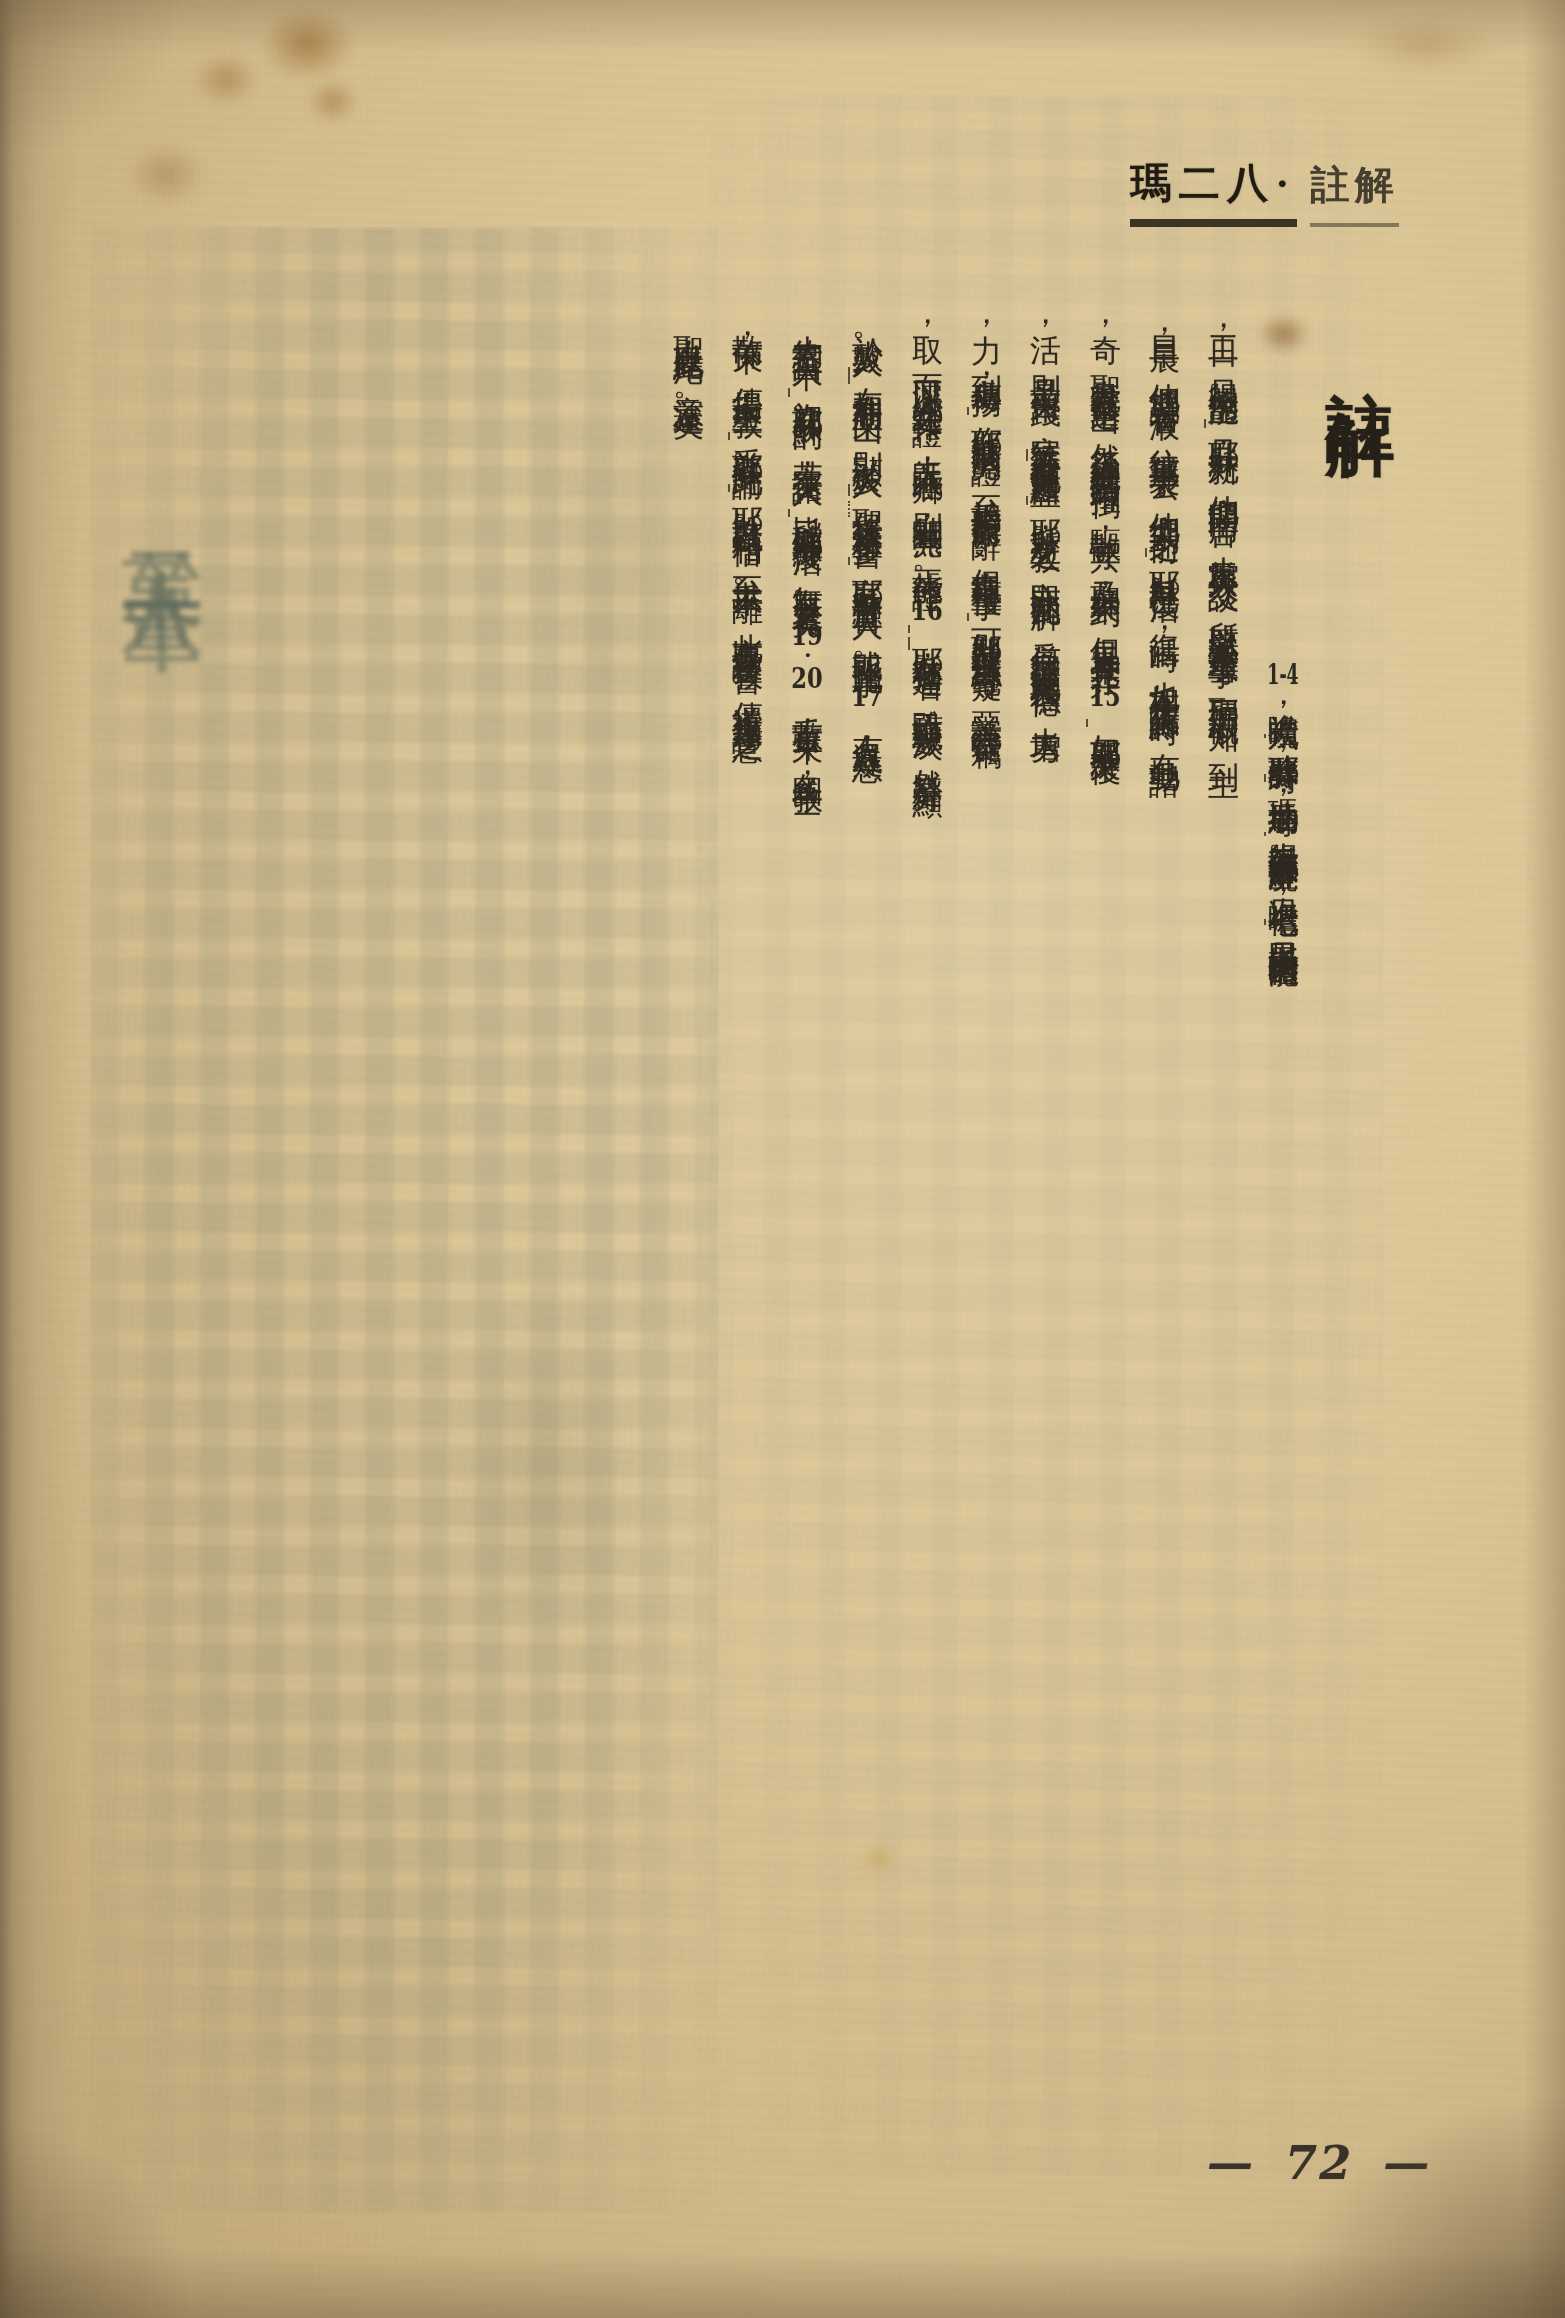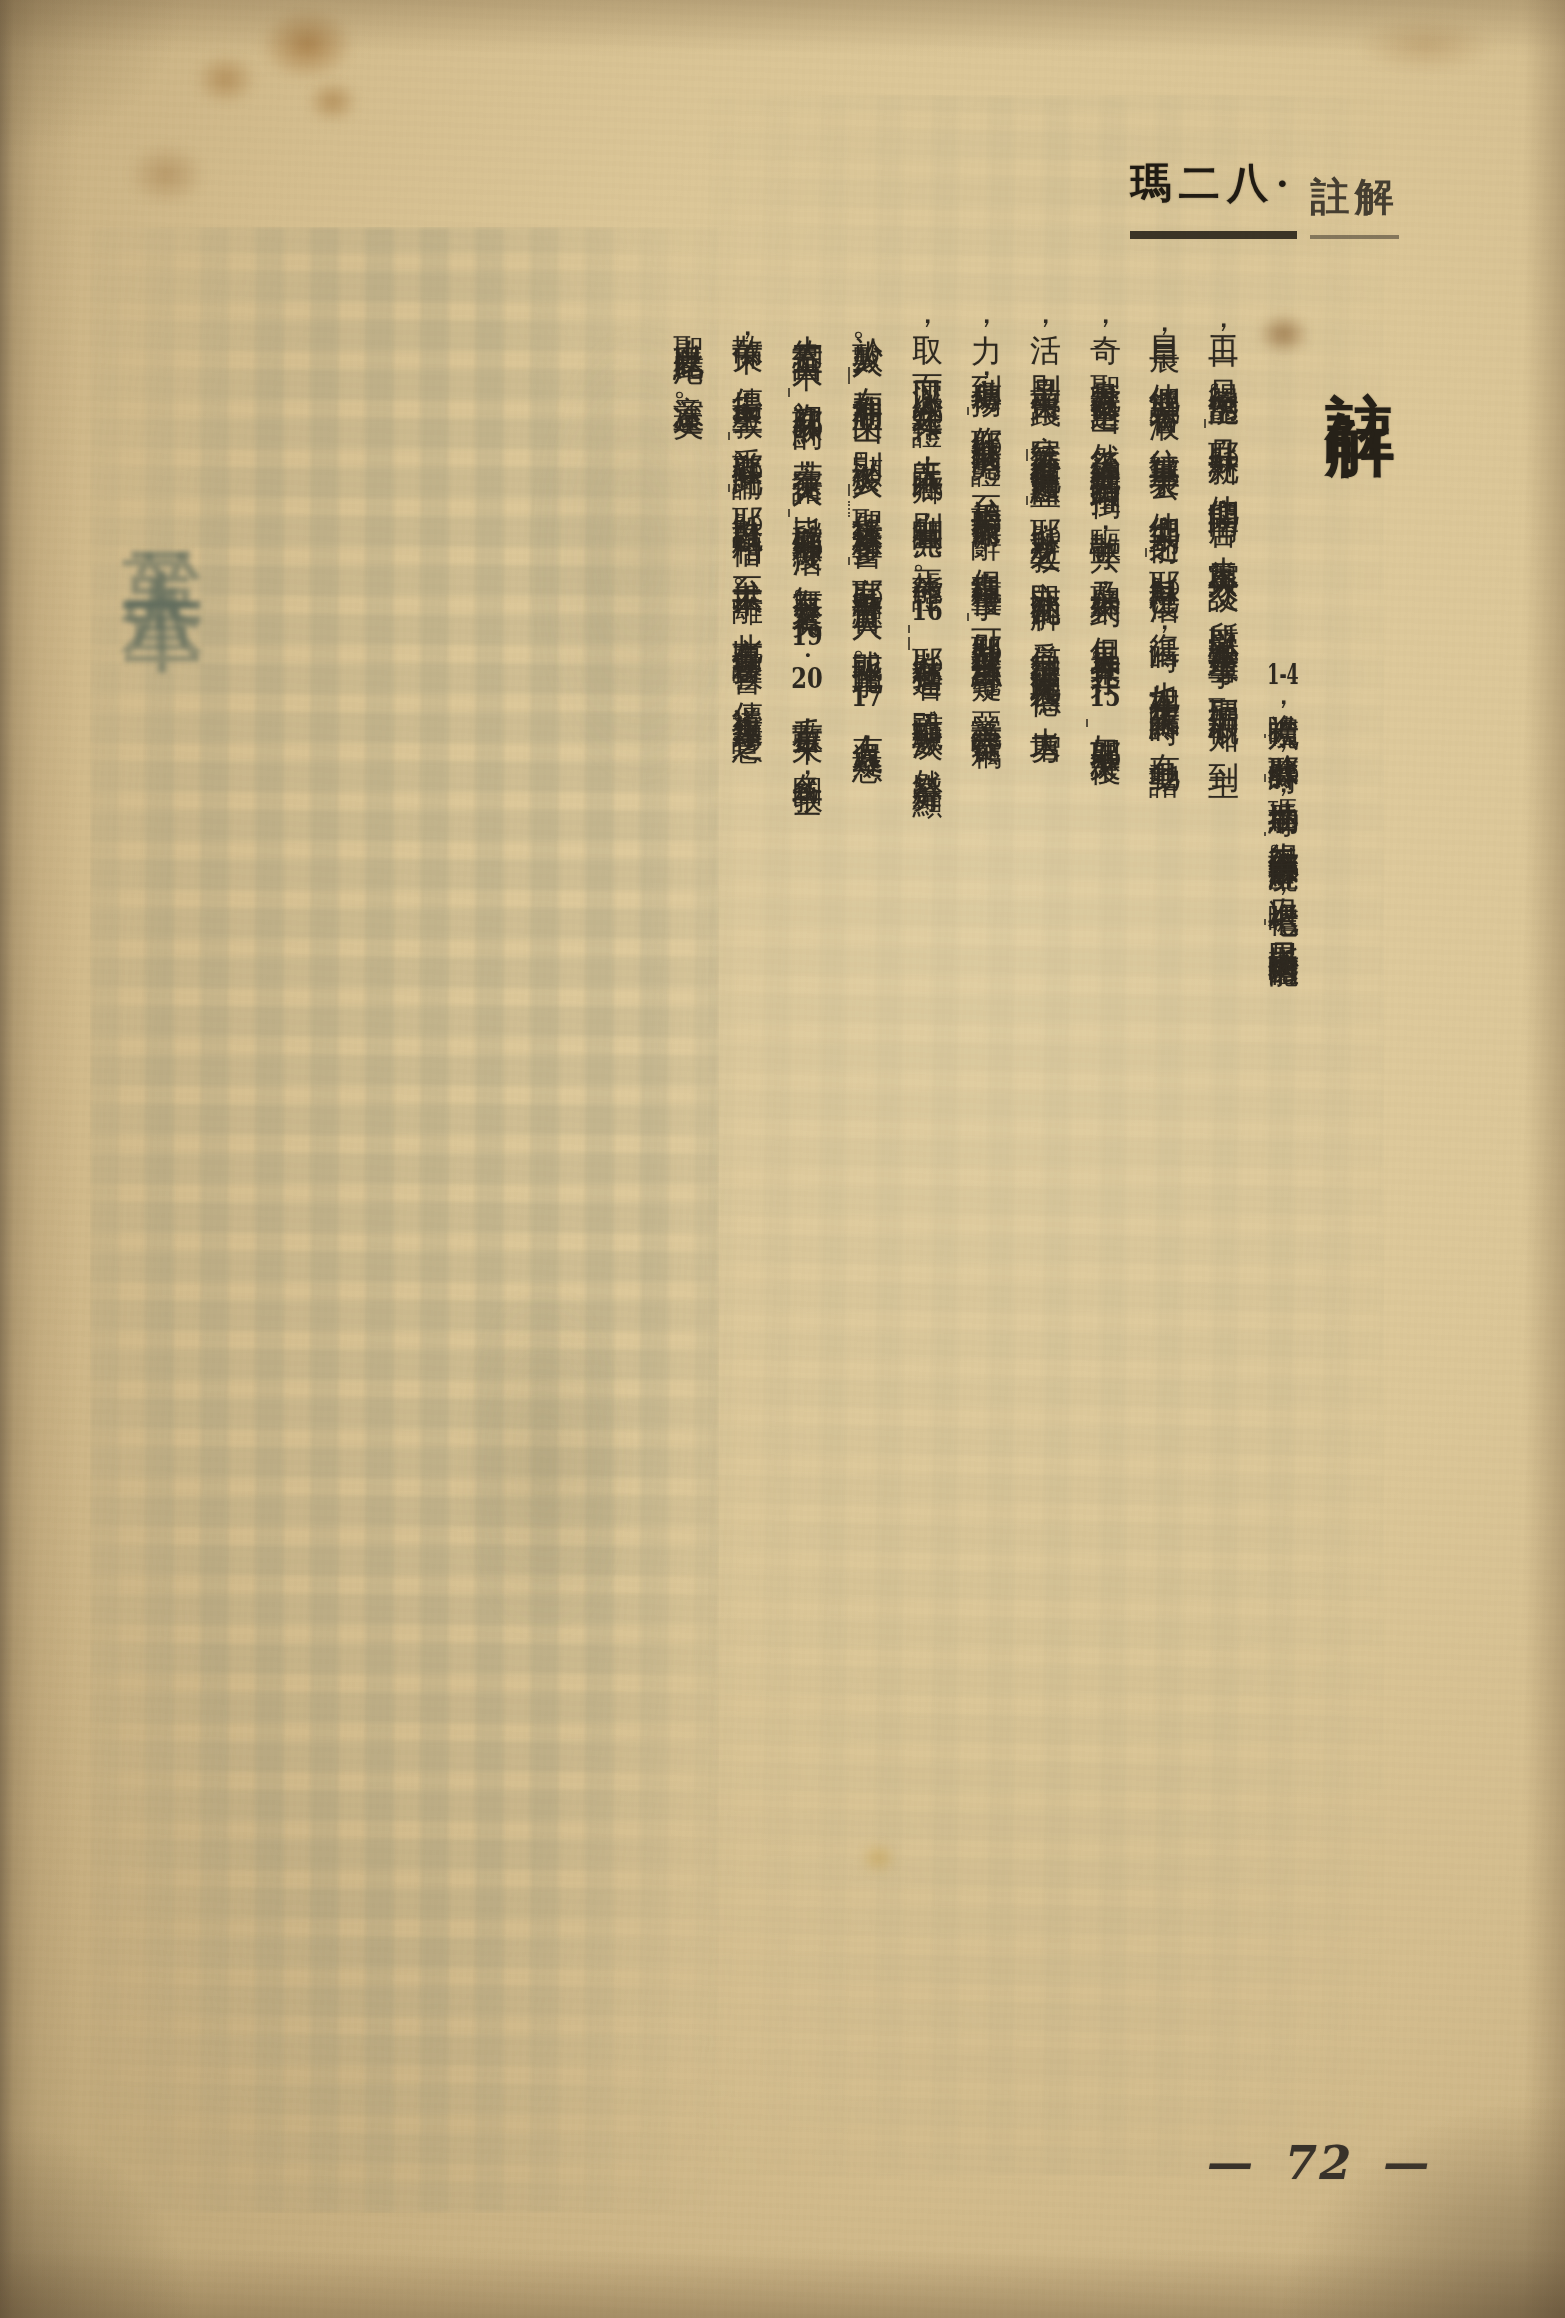--- a/index.html
+++ b/index.html
@@ -70,21 +70,21 @@
     font-size:80px;font-weight:bold;letter-spacing:9.5px;
     color:rgba(96,108,94,.6);
     transform:scaleX(-1);
     filter:blur(2.6px);
   }
 
   
   .running-head{position:absolute;top:156px;right:166px;display:flex;align-items:flex-end;}
   .rh-strong{
     font-size:41px;font-weight:900;color:#201b13;letter-spacing:7.4px;
-    border-bottom:8.5px solid rgba(32,27,19,.85);padding-bottom:20px;
+    border-bottom:8.5px solid rgba(32,27,19,.85);padding-bottom:8px;
     text-shadow:0 0 1.6px rgba(32,27,19,.5);
   }
   .rh-light{
     font-size:39px;font-weight:700;color:#45four;color:#453e31;letter-spacing:5.3px;
     border-bottom:4.8px solid rgba(62,55,43,.55);padding-bottom:10.6px;margin-left:13.7px;
   }
 
   
   .text-block{
     position:absolute;top:311px;right:158px;height:1880px;

